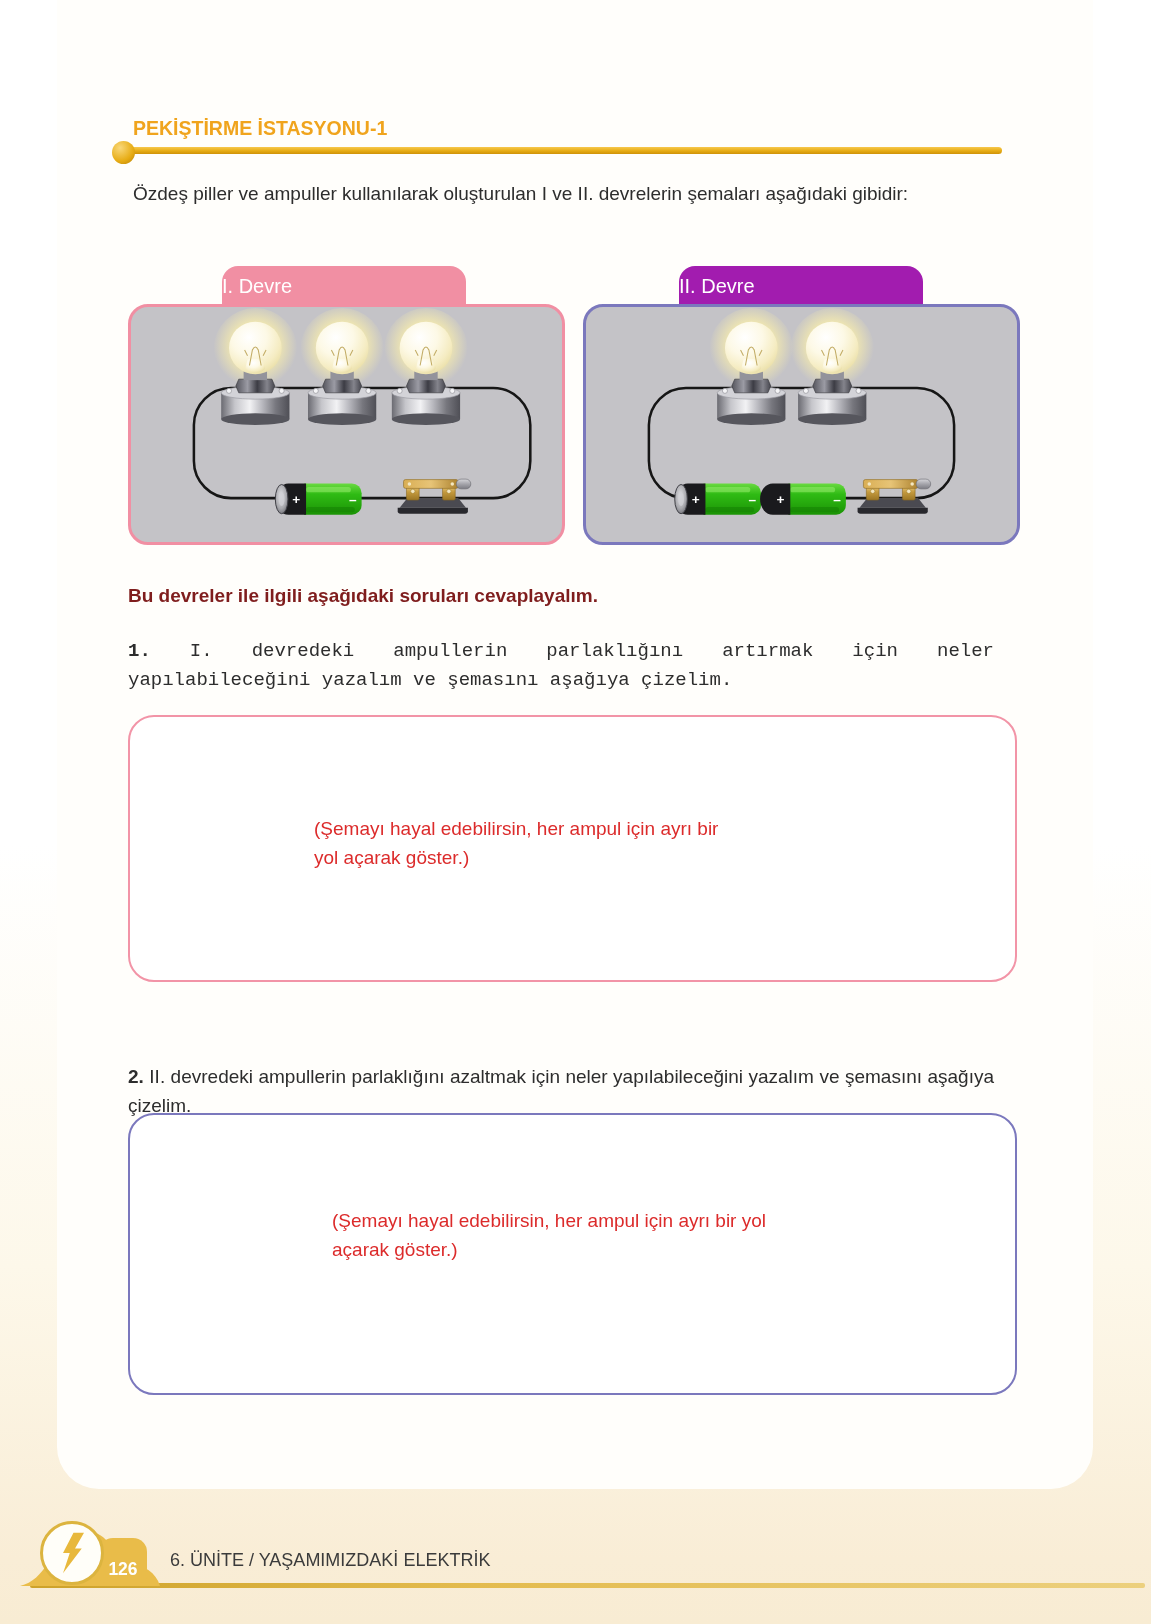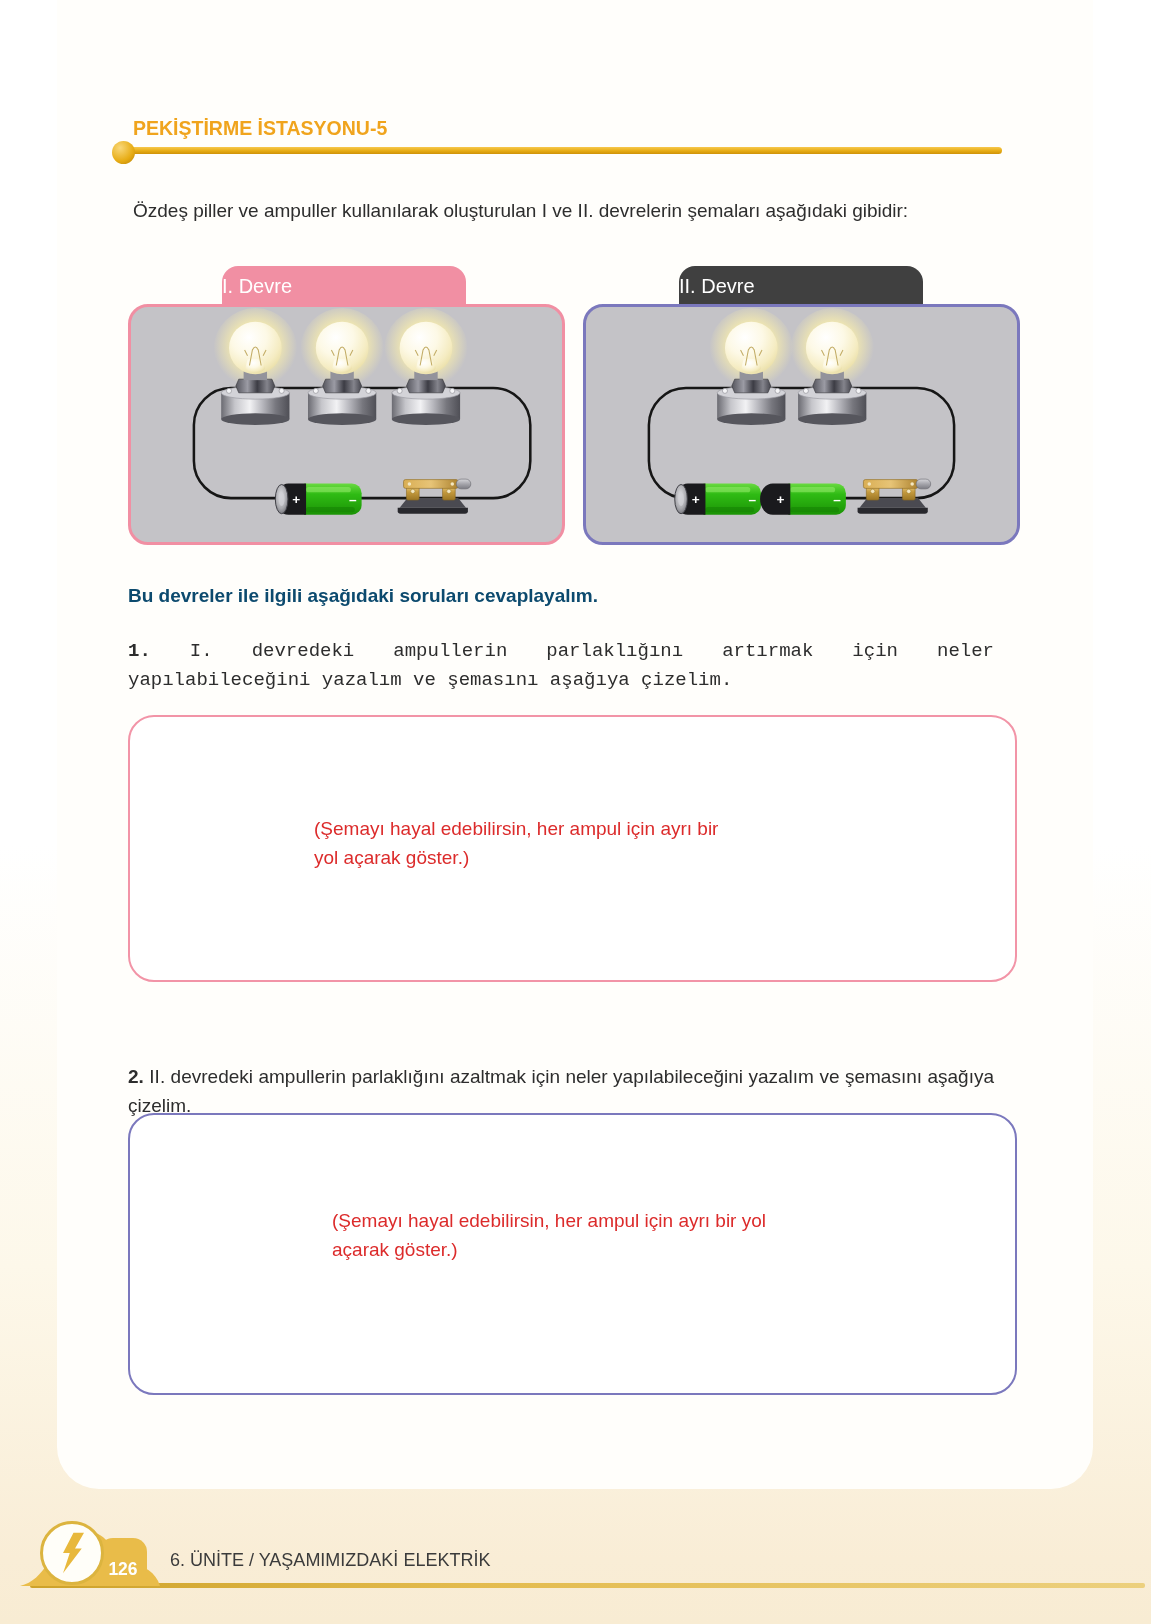--- a/index.html
+++ b/index.html
@@ -14,34 +14,34 @@
   .card { left:57px; top:0; width:1036px; height:1489px; background:#fffefb;
           border-radius:0 0 42px 42px; }
 
   .title { left:133px; top:117px; font-size:19.5px; font-weight:bold; color:#f0a41d; }
   .rule  { left:130px; top:147px; width:872px; height:7px; border-radius:4px;
            background:linear-gradient(180deg,#f7c84d 0%,#e7ac14 55%,#cf9208 100%); }
   .rule-ball { left:112px; top:141px; width:23px; height:23px; border-radius:50%;
            background:radial-gradient(circle at 35% 30%, #f9d87a, #e7ac14 60%, #b67f06); }
 
   .intro { left:133px; top:180px; width:858px; font-size:19px; line-height:1.52;
-           color:#2d2d2d; text-align:justify;margin-top:17px; }
+           color:#2d2d2d; text-align:justify; }
 
   .tab { width:244px; height:40px; top:266px; border-radius:16px 16px 0 0;
          color:#ffffff; font-size:20px; line-height:40px; }
   .tab1 { left:222px; background:#f18fa3; }
-  .tab2 { left:679px; background:#404040; }
+  .tab2 { left:679px; background:#a21caf; }
 
   .panel { top:304px; width:437px; height:241px; background:#c4c3c7;
            border-radius:20px; overflow:hidden; }
   .panel1 { left:128px; border:3px solid #f18fa3; }
   .panel2 { left:583px; border:3px solid #7b78bd; }
   .panel svg { display:block; width:100%; height:100%; }
 
-  .prompt { left:128px; top:585px; font-size:19px; font-weight:bold; color:#0c4a6e; }
+  .prompt { left:128px; top:585px; font-size:19px; font-weight:bold; color:#7f1d1d; }
 
   .question { width:866px; left:128px; font-size:19px; line-height:1.55;
               color:#2d2d2d; text-align:justify; }
   .q1 { top:637px;font-family:Liberation Mono, monospace; } .q2 { top:1022px;margin-top:40px; }
   .qnum { font-weight:bold; }
 
   .answer-box { left:128px; width:889px; background:#ffffff; border-radius:26px;padding-left:32px; }
   .box1 { top:715px;  height:267px; border:2.5px solid #f294a7; }
   .box2 { top:1113px; height:282px; border:2.5px solid #7b78bd; }
   .hint { position:absolute; font-size:19px; line-height:1.5; color:#dc2b2b; }
@@ -115,21 +115,21 @@
     <linearGradient id="gKnob" x1="0" y1="0" x2="0" y2="1">
       <stop offset="0%" stop-color="#d6d6da"></stop>
         <stop offset="50%" stop-color="#a5a5ab"></stop>
       <stop offset="100%" stop-color="#7c7c83"></stop>
     </linearGradient>
   </defs>
 </svg>
 
 <div class="abs card"></div>
 
-<div class="abs title">PEKİŞTİRME İSTASYONU-5</div>
+<div class="abs title">PEKİŞTİRME İSTASYONU-1</div>
 <div class="abs rule"></div>
 <div class="abs rule-ball"></div>
 
 <p class="abs intro">Özdeş piller ve ampuller kullanılarak oluşturulan I ve II. devrelerin şemaları aşağıdaki gibidir:</p>
 
 <div class="abs tab tab1">I. Devre</div>
 <div class="abs tab tab2">II. Devre</div>
 
 <div class="abs panel panel1">
   <svg viewBox="0 0 437 241">

